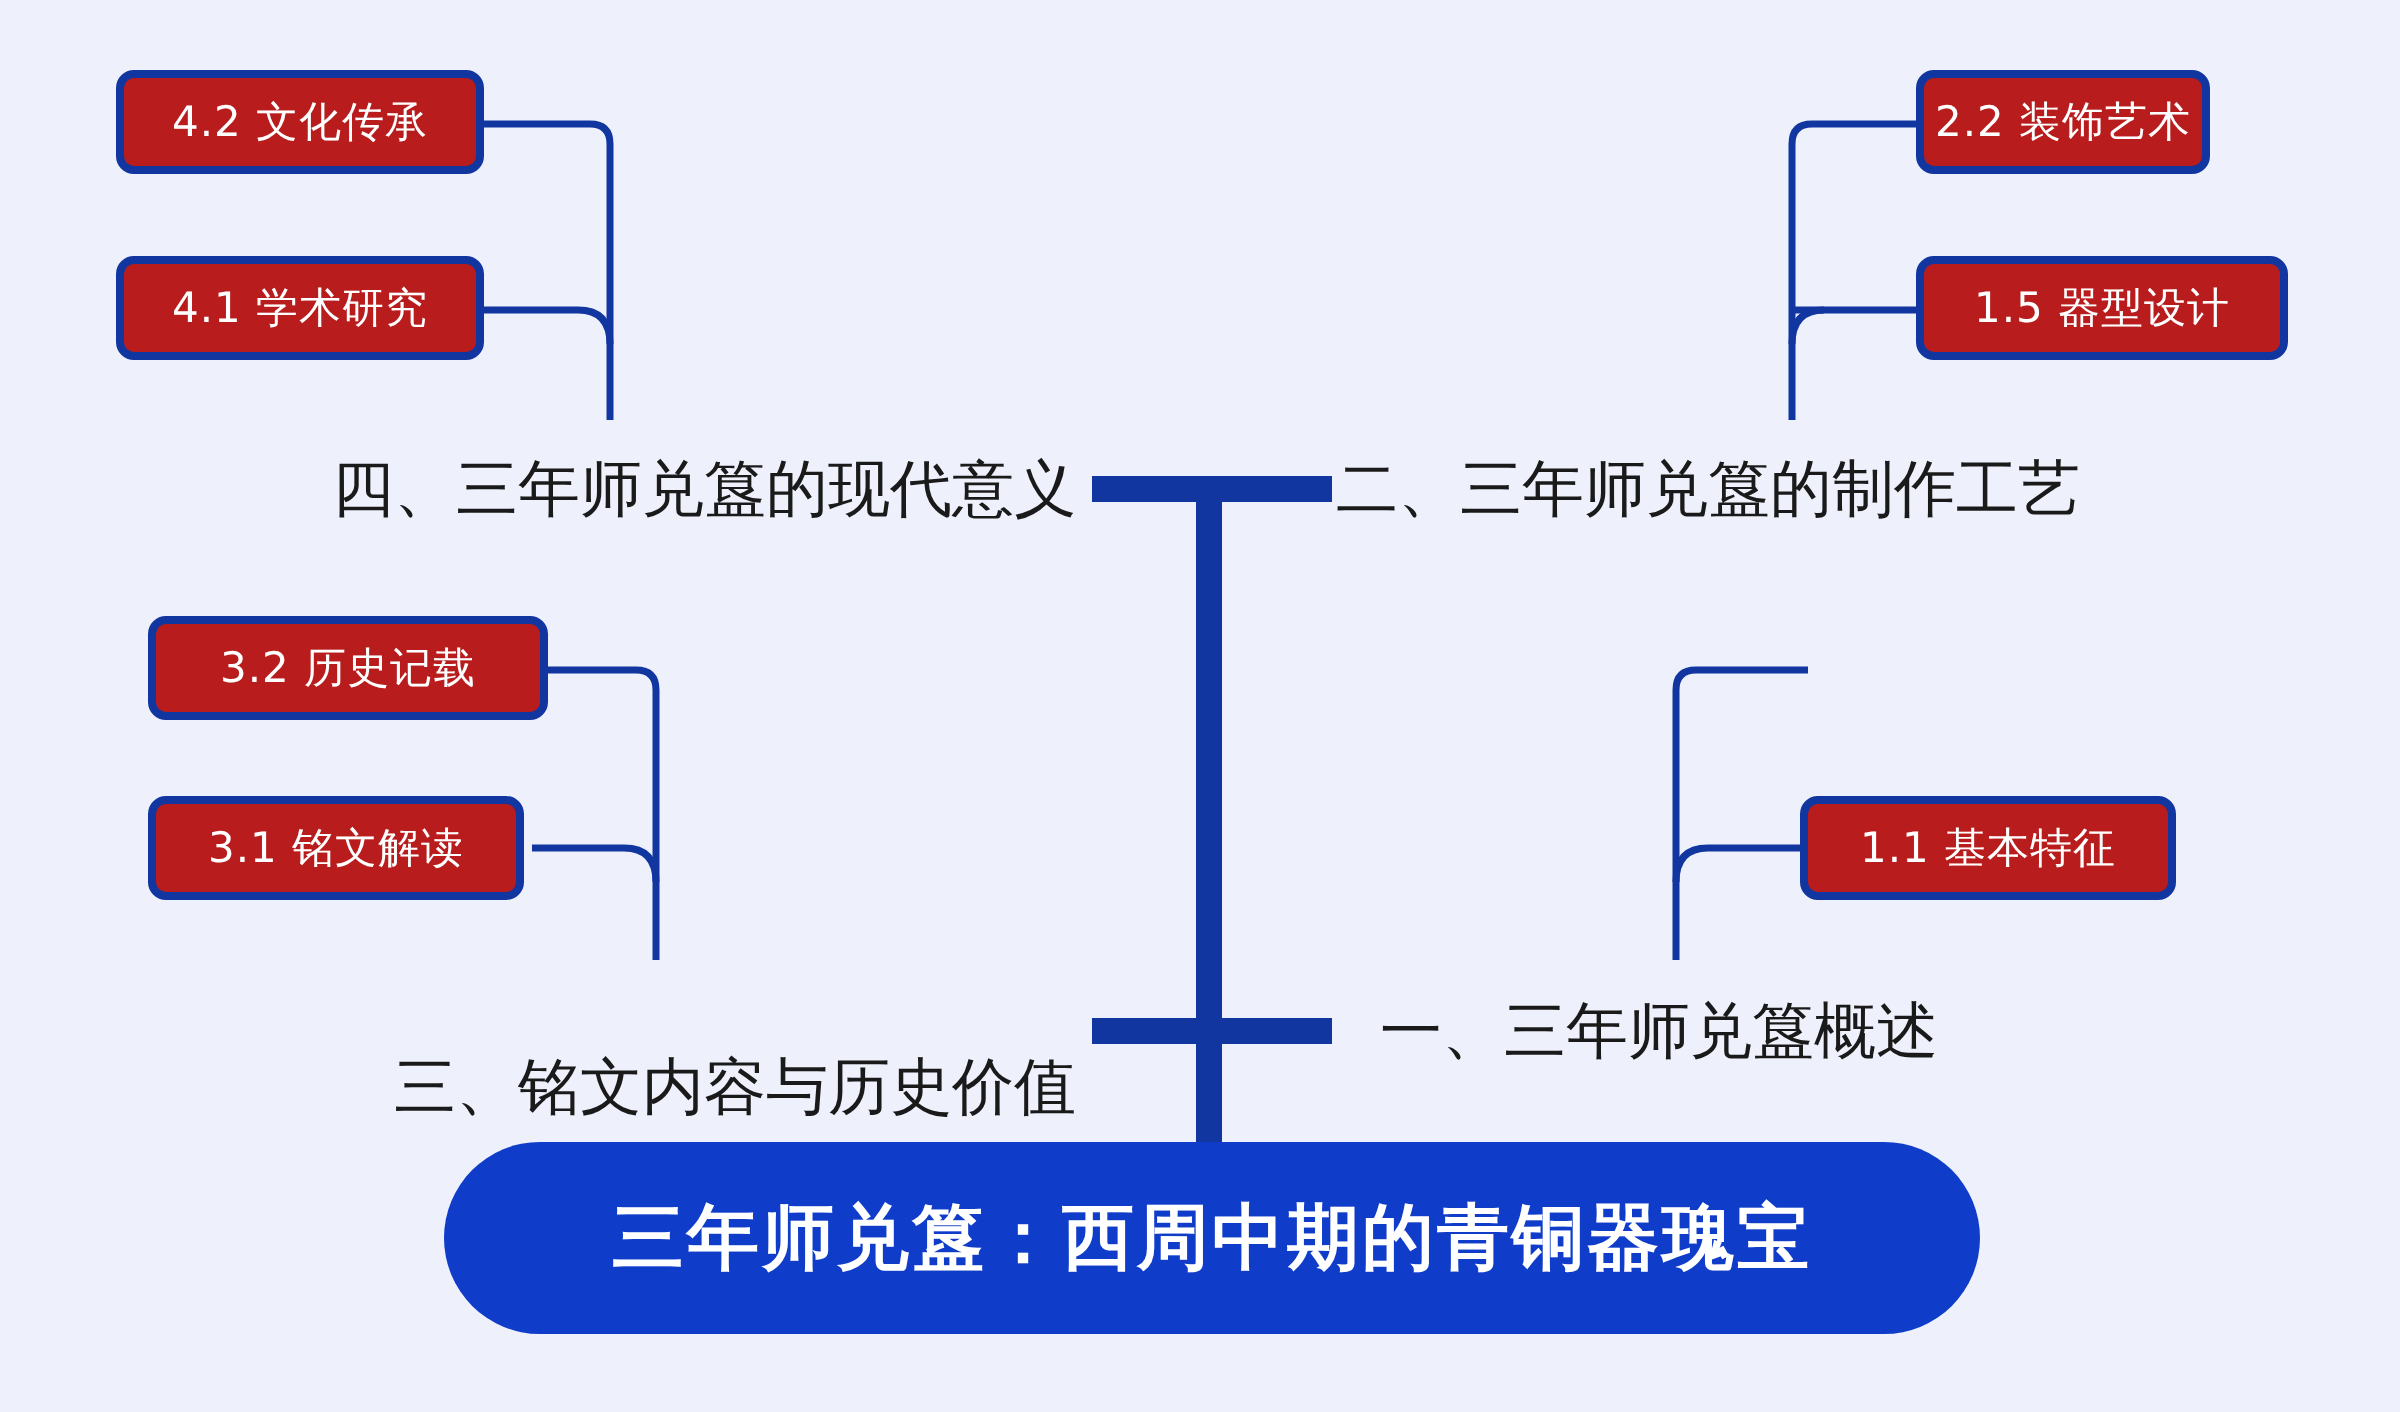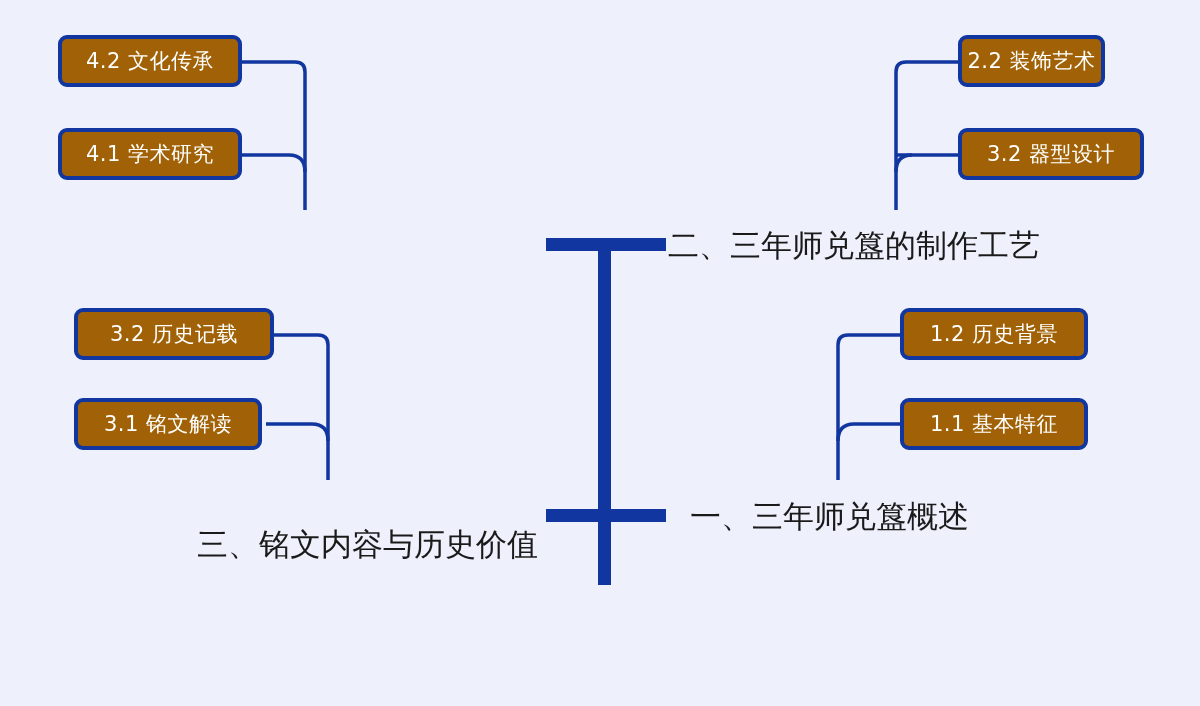--- a/index.html
+++ b/index.html
@@ -63,21 +63,21 @@
 
   #branch-1 { left: 668px; top: 501px; margin-left: 22px; }
   #branch-2 { left: 668px; top: 230px; }
   #branch-3 { right: 662px; top: 501px; margin-top: 28px; }
   #branch-4 { right: 662px; top: 230px; }
 
   
   .leaf-box {
     position: absolute;
     box-sizing: border-box;
-    background: #a16207;
+    background: #b91c1c;
     border: 4px solid #11369f;
     border-radius: 9px;
     display: flex;
     align-items: center;
     justify-content: center;
     height: 52px;
   }
   .leaf-label {
     color: #ffffff;
     font-size: 21px;
@@ -123,26 +123,23 @@
     <path d="M 305 172 Q 305 155 289 155 L 238 155" fill="none" stroke="#11369f" stroke-width="3.5"></path>
 
     <path d="M 328 480 L 328 345 Q 328 335 318 335 L 266 335" fill="none" stroke="#11369f" stroke-width="3.5"></path>
     <path d="M 328 441 Q 328 424 312 424 L 266 424" fill="none" stroke="#11369f" stroke-width="3.5"></path>
   </svg>
 
   <div class="leaf-box" id="leaf-2-2">
     <span class="leaf-label">2.2 装饰艺术</span>
   </div>
   <div class="leaf-box" id="leaf-2-1">
-    <span class="leaf-label">3.2 器型设计</span>
+    <span class="leaf-label">1.5 器型设计</span>
   </div>
 
-  <div class="leaf-box" id="leaf-1-2">
-    <span class="leaf-label">1.2 历史背景</span>
-  </div>
   <div class="leaf-box" id="leaf-1-1">
     <span class="leaf-label">1.1 基本特征</span>
   </div>
 
   <div class="leaf-box" id="leaf-4-2">
     <span class="leaf-label">4.2 文化传承</span>
   </div>
   <div class="leaf-box" id="leaf-4-1">
     <span class="leaf-label">4.1 学术研究</span>
   </div>
@@ -150,15 +147,19 @@
   <div class="leaf-box" id="leaf-3-2">
     <span class="leaf-label">3.2 历史记载</span>
   </div>
   <div class="leaf-box" id="leaf-3-1">
     <span class="leaf-label">3.1 铭文解读</span>
   </div>
 
   <div class="branch-label right" id="branch-1">一、三年师兑簋概述</div>
   <div class="branch-label right" id="branch-2">二、三年师兑簋的制作工艺</div>
   <div class="branch-label left" id="branch-3">三、铭文内容与历史价值</div>
+  <div class="branch-label left" id="branch-4">四、三年师兑簋的现代意义</div>
 
+  <div class="root-node">
+    <span class="root-label">三年师兑簋：西周中期的青铜器瑰宝</span>
+  </div>
 
 </div>
 
 </body></html>

